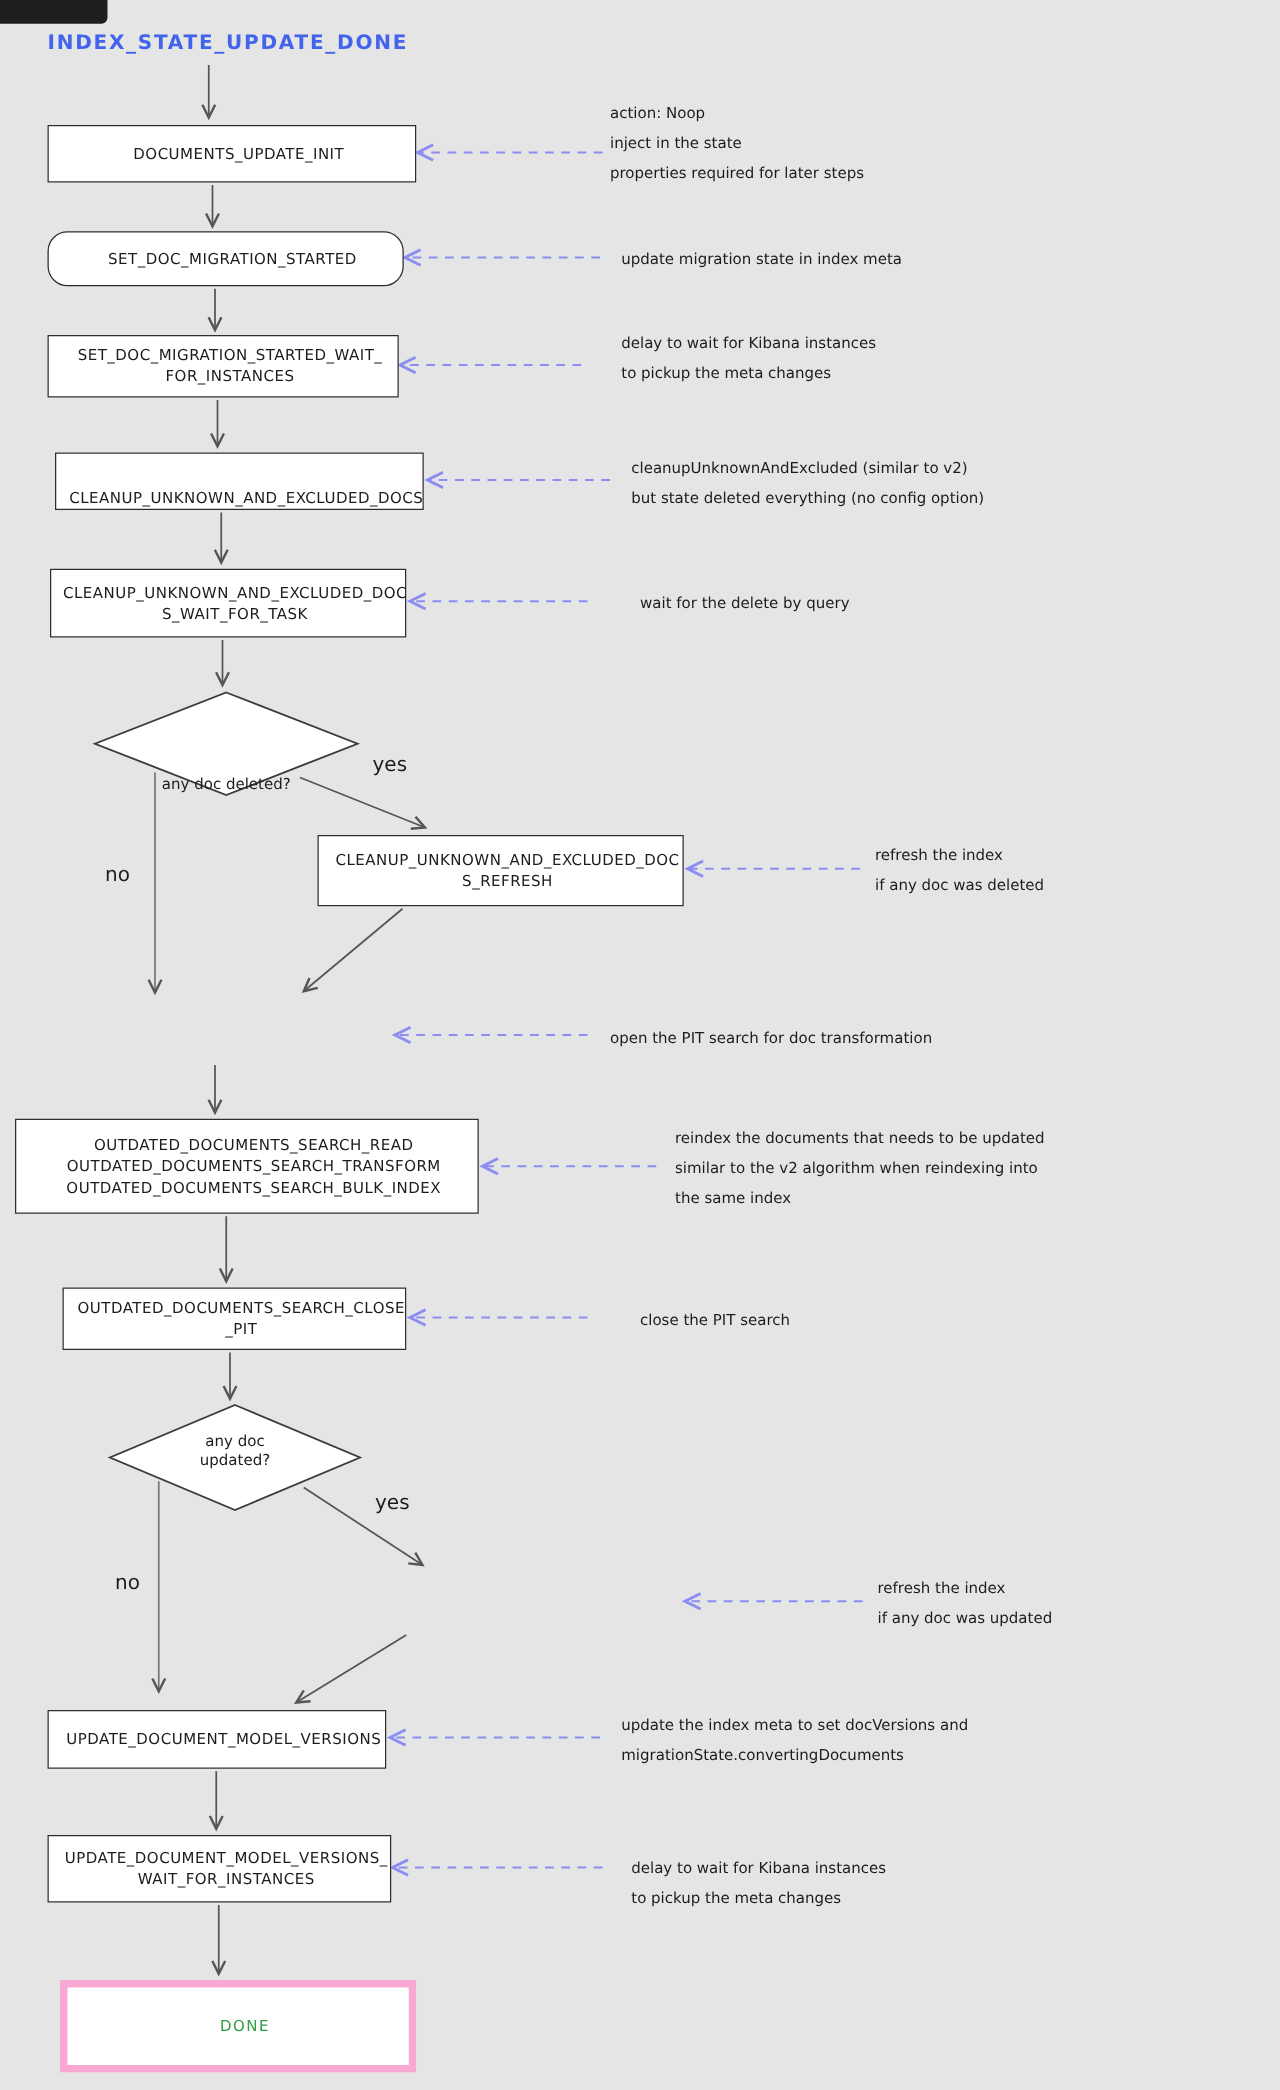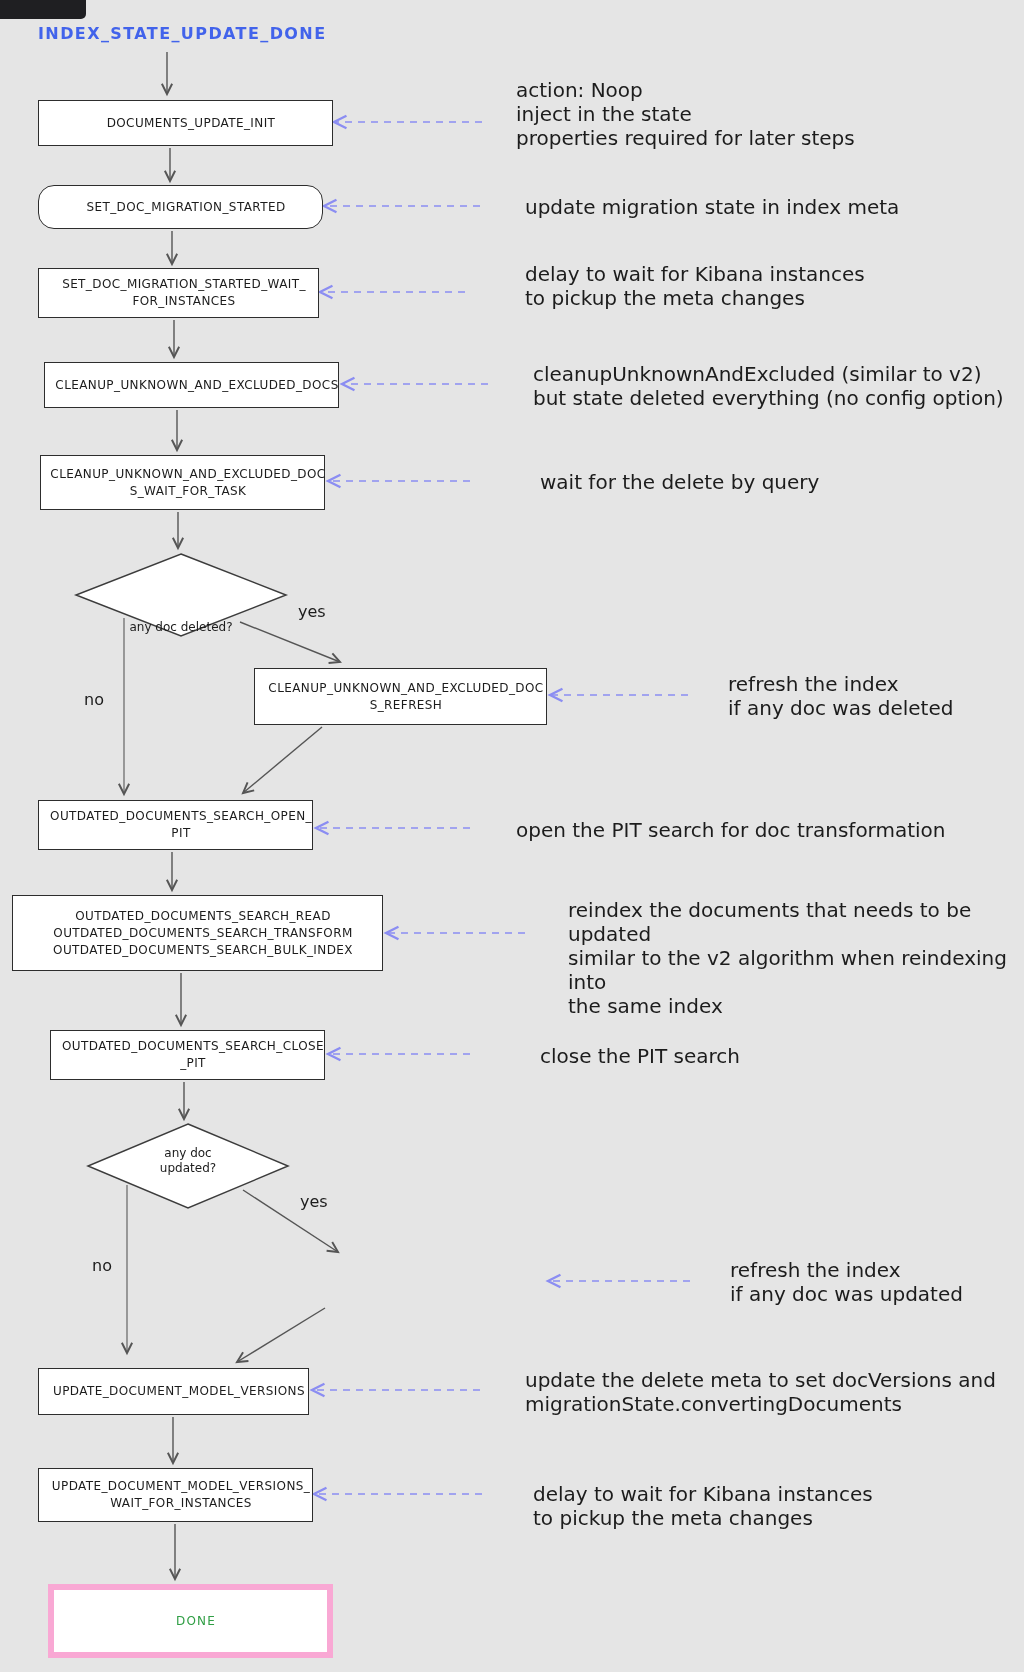--- a/index.html
+++ b/index.html
@@ -7,21 +7,21 @@
           font-family:"DejaVu Sans",sans-serif;color:#1c1c1c;}
   #connectors{position:absolute;left:0;top:0;width:1024px;height:1672px;}
   .corner-bar{position:absolute;left:0;top:0;width:86px;height:19px;background:#1f1f22;border-radius:0 0 5px 0;}
   .flow-title{position:absolute;left:38px;top:24px;font-size:16px;font-weight:bold;letter-spacing:1.4px;color:#4263eb;white-space:pre;}
   .node{position:absolute;background:#ffffff;border:1.6px solid #2d2d2d;display:flex;align-items:center;justify-content:center;text-align:center;padding-left:11px;}
   .node span{white-space:pre-line;font-size:12px;line-height:17px;letter-spacing:.4px;color:#1c1c1c;}
   .done-node{border:6px solid #f9a8d4;}
   .done-node span{color:#2f9e44;letter-spacing:1.2px;}
   .decision-label{position:absolute;font-size:12px;line-height:15px;text-align:center;white-space:pre-line;color:#1c1c1c;}
   .edge-label{position:absolute;font-size:16px;color:#1c1c1c;}
-  .ann{position:absolute;font-size:20px;line-height:24px;white-space:pre-line;color:#1c1c1c;margin-left:28px;}
+  .ann{position:absolute;font-size:12px;line-height:24px;white-space:pre-line;color:#1c1c1c;}
 </style>
 </head>
 <body>
 
 <div id="canvas">
 
   <svg id="connectors" width="1024" height="1672" viewBox="0 0 1024 1672">
     <defs>
       <marker id="mA" viewBox="0 0 12 12" refX="10" refY="6" markerWidth="11" markerHeight="11" orient="auto-start-reverse">
         <path d="M2,2 L10,6 L2,10" fill="none" stroke="#555555" stroke-width="1.5"></path>
@@ -73,34 +73,30 @@
   <div class="node" style="left:38px;top:100px;width:282px;height:44px;">
     <span>DOCUMENTS_UPDATE_INIT</span>
   </div>
   <div class="node" style="left:38px;top:185px;width:272px;height:42px;border-radius:16px;">
     <span>SET_DOC_MIGRATION_STARTED</span>
   </div>
   <div class="node" style="left:38px;top:268px;width:268px;height:48px;">
     <span>SET_DOC_MIGRATION_STARTED_WAIT_
 FOR_INSTANCES</span>
   </div>
-  <div class="node" style="left:44px;top:362px;width:282px;height:44px;">
+  <div class="node" style="left:44px;top:362px;width:282px;height:44px;align-items:flex-end;">
     <span>CLEANUP_UNKNOWN_AND_EXCLUDED_DOCS</span>
   </div>
   <div class="node" style="left:40px;top:455px;width:272px;height:53px;">
     <span>CLEANUP_UNKNOWN_AND_EXCLUDED_DOC
 S_WAIT_FOR_TASK</span>
   </div>
   <div class="node" style="left:254px;top:668px;width:280px;height:55px;">
     <span>CLEANUP_UNKNOWN_AND_EXCLUDED_DOC
 S_REFRESH</span>
-  </div>
-  <div class="node" style="left:38px;top:800px;width:262px;height:48px;">
-    <span>OUTDATED_DOCUMENTS_SEARCH_OPEN_
-PIT</span>
   </div>
   <div class="node" style="left:12px;top:895px;width:358px;height:74px;">
     <span>OUTDATED_DOCUMENTS_SEARCH_READ
 OUTDATED_DOCUMENTS_SEARCH_TRANSFORM
 OUTDATED_DOCUMENTS_SEARCH_BULK_INDEX</span>
   </div>
   <div class="node" style="left:50px;top:1030px;width:262px;height:48px;">
     <span>OUTDATED_DOCUMENTS_SEARCH_CLOSE
 _PIT</span>
   </div>
@@ -135,18 +131,18 @@
   <div class="ann" style="left:512px;top:470px;">wait for the delete by query</div>
   <div class="ann" style="left:700px;top:672px;">refresh the index
 if any doc was deleted</div>
   <div class="ann" style="left:488px;top:818px;">open the PIT search for doc transformation</div>
   <div class="ann" style="left:540px;top:898px;">reindex the documents that needs to be updated
 similar to the v2 algorithm when reindexing into
 the same index</div>
   <div class="ann" style="left:512px;top:1044px;">close the PIT search</div>
   <div class="ann" style="left:702px;top:1258px;">refresh the index
 if any doc was updated</div>
-  <div class="ann" style="left:497px;top:1368px;">update the delete meta to set docVersions and
+  <div class="ann" style="left:497px;top:1368px;">update the index meta to set docVersions and
 migrationState.convertingDocuments</div>
   <div class="ann" style="left:505px;top:1482px;">delay to wait for Kibana instances
 to pickup the meta changes</div>
 
 </div>
 
 </body></html>

